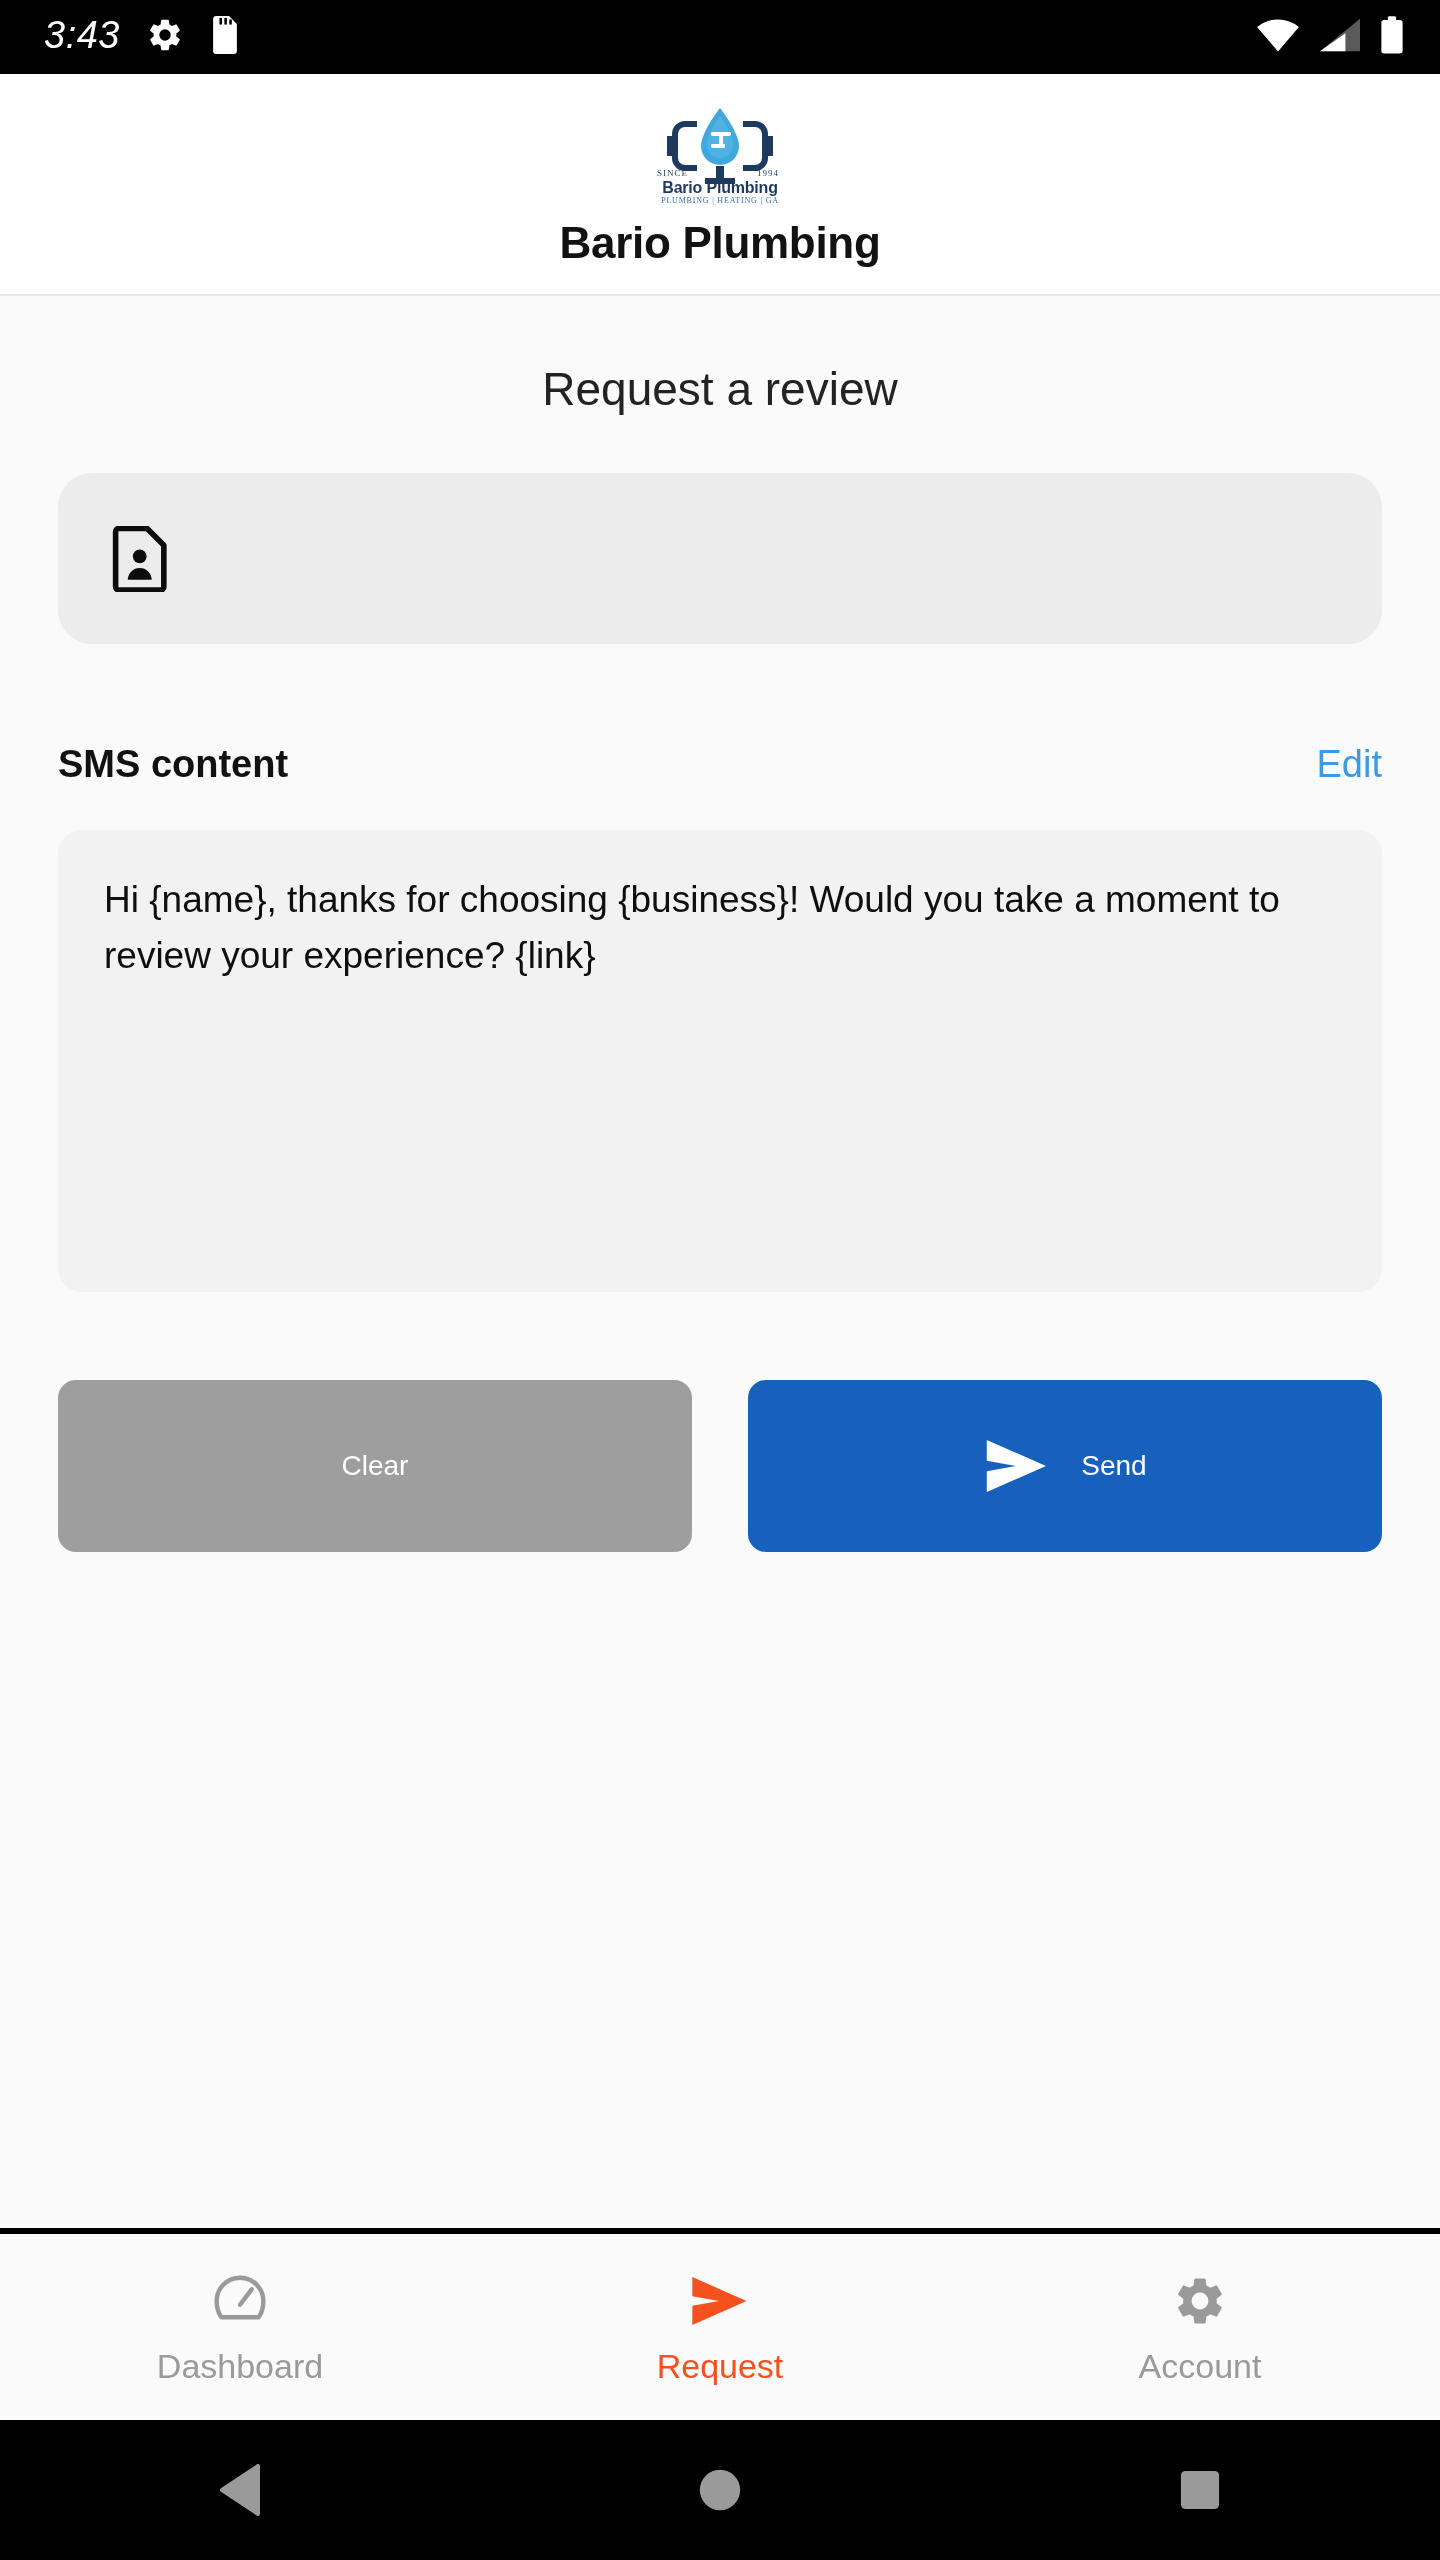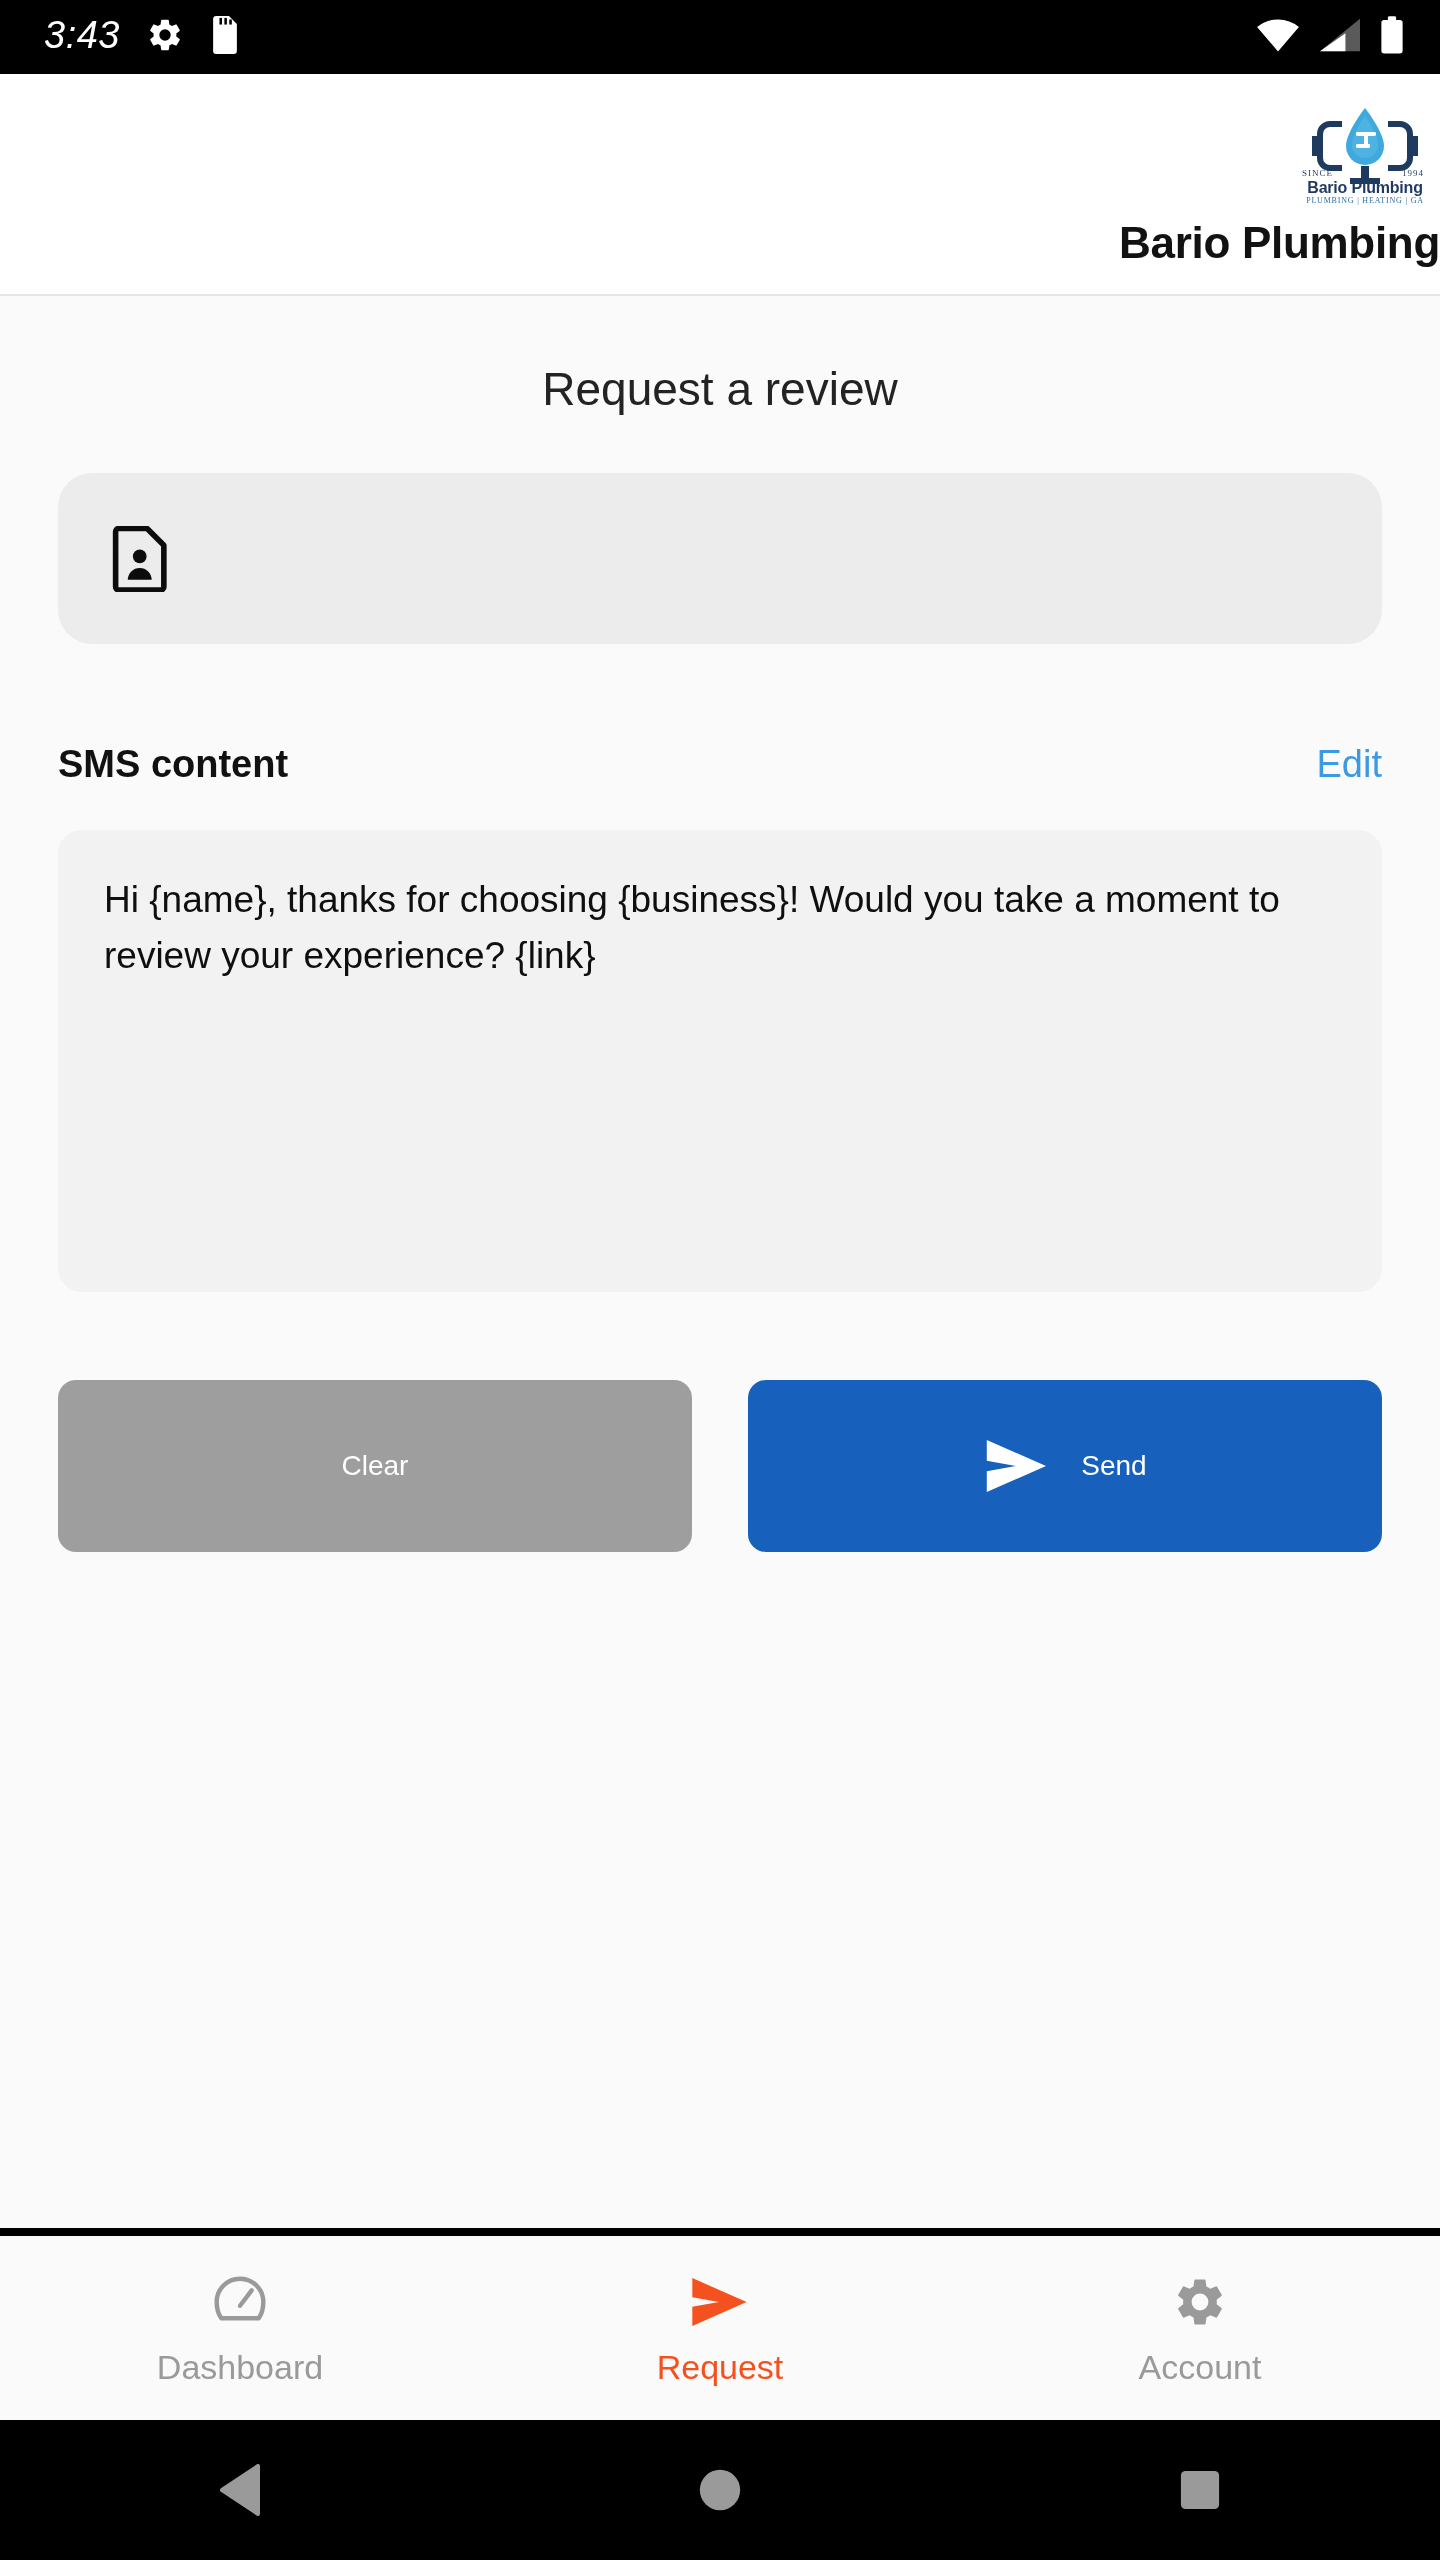--- a/index.html
+++ b/index.html
@@ -47,24 +47,24 @@
     display: flex;
     align-items: center;
     gap: 20px;
   }
   .sb-icon { display: block; }
 
   
   .app-header {
     background: #ffffff;
     border-bottom: 2px solid #e6e6e6;
-    padding: 22px 0 26px;
+    padding: 22px 8px 26px;
     display: flex;
     flex-direction: column;
-    align-items: flex-end;
+    align-items: center;
     flex: 0 0 auto;
   }
   .logo-wrap {
     width: 150px;
     height: 110px;
     display: flex;
     align-items: center;
     justify-content: center;
   }
   .biz-title {
@@ -165,21 +165,21 @@
   .btn-label {
     font-size: 28px;
     color: #ffffff;
   }
 
   
   .bottom-nav {
     flex: 0 0 auto;
     height: 192px;
     background: #fafafa;
-    border-top: 8px solid #000000;
+    border-top: 6px solid #000000;
     display: flex;
     align-items: center;
   }
   .nav-item {
     flex: 1 1 0;
     display: flex;
     flex-direction: column;
     align-items: center;
     justify-content: center;
     gap: 14px;

